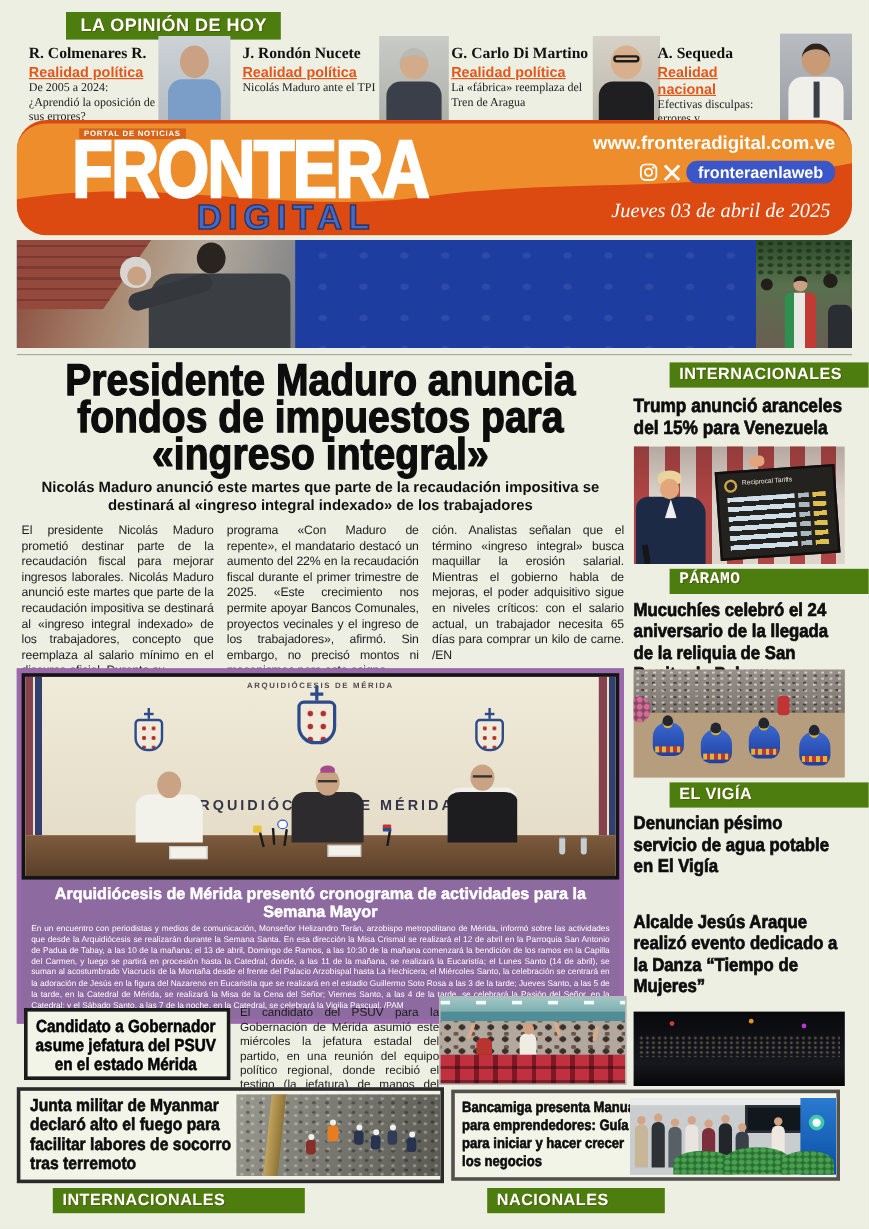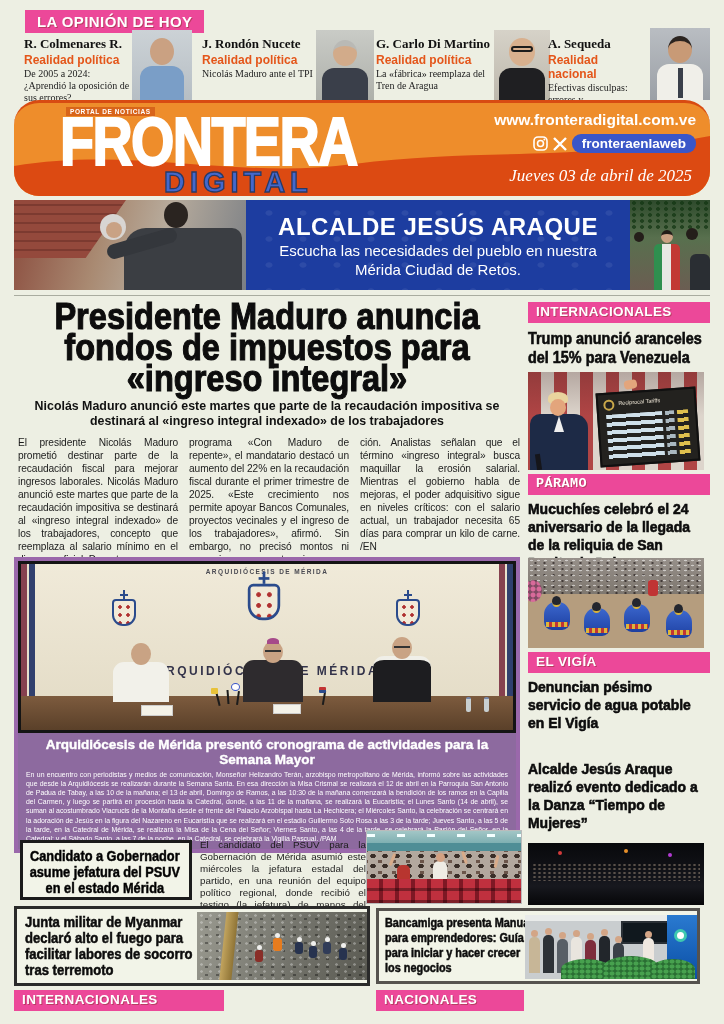--- a/index.html
+++ b/index.html
@@ -1,26 +1,26 @@
 <!DOCTYPE html>
 <html><head>
 <meta charset="utf-8">
 <style>
   html,body{margin:0;padding:0;background:#e6e8db;}
   #page{position:relative;width:724px;height:1024px;background:#edefe3;font-family:"Liberation Sans",sans-serif;overflow:hidden;}
   .abs{position:absolute;}
   .photo{position:absolute;overflow:hidden;}
-  .olabel{background:#ec4899;color:#fff;font-weight:bold;letter-spacing:.4px;
-          text-shadow:1px 1px 0 rgba(90,40,0,.35);box-sizing:border-box;}
+  .olabel{background:#4d7c0f;color:#fff;font-weight:bold;letter-spacing:.4px;
+          text-shadow:1px 1px 0 rgba(90,40,0,.35);box-sizing:border-box;margin-left:30px;}
   .thick{-webkit-text-stroke:1.1px #0c0c0c;}
 
   
   #opinion{position:absolute;left:14px;top:8px;width:696px;height:92px;}
   .col-name{font-family:"Liberation Serif",serif;font-weight:bold;font-size:13px;color:#111;}
-  .col-col{font-weight:bold;font-size:12px;color:#e4561a;margin:1px 0;}
+  .col-col{font-weight:bold;font-size:12px;color:#e4561a;margin:1px 0;text-decoration:underline;}
   .col-title{font-family:"Liberation Serif",serif;font-size:10px;line-height:1.18;color:#222;}
   .hs{position:absolute;overflow:hidden;}
   .hs .hd{position:absolute;border-radius:50%;background:#caa182;}
   .hs .bd{position:absolute;border-radius:12px 12px 0 0;}
 
   
   #masthead{position:absolute;left:14px;top:100px;width:696px;height:96px;background:#ee8d2b;border-top:3px solid #d84b12;overflow:hidden;box-sizing:border-box;border-radius:25px;}
   #mh-tag{position:absolute;left:52px;top:4px;font-size:6.5px;font-weight:bold;color:#fff;letter-spacing:.6px;background:#d8641a;padding:1px 4px;}
   #mh-title{position:absolute;left:46px;top:2px;font-size:68px;line-height:72px;font-weight:bold;color:#fff;letter-spacing:-2px;transform:scaleX(.82);transform-origin:left top;-webkit-text-stroke:2px #fff;}
   #mh-sub{position:absolute;left:150px;top:63px;font-size:29px;font-weight:bold;color:#4468cc;letter-spacing:5px;-webkit-text-stroke:1.3px #273a66;}
@@ -242,25 +242,20 @@
         <div class="marm"></div>
     </div>
     <div class="photo" id="adR">
       <div class="fol"></div>
       <div class="dk-head" style="left:4px;top:32px;width:10px;height:10px;"></div>
       <div class="dk-head" style="left:56px;top:28px;width:12px;height:12px;"></div>
       <div class="jack"></div>
         <div class="jhead"></div>
       <div class="abs" style="right:0;bottom:0;width:20px;height:36px;background:#2a2e33;border-radius:6px 6px 0 0;"></div>
     </div>
-    <div id="ad-txt">
-      <div id="ad-title">ALCALDE JESÚS ARAQUE</div>
-      <div class="ad-line">Escucha las necesidades del pueblo en nuestra</div>
-      <div class="ad-line">Mérida Ciudad de Retos.</div>
-    </div>
   </div>
 
   <div class="rule" style="left:14px;top:295px;width:696px;"></div>
 
   <div class="abs" style="left:14px;top:301px;width:506px;">
     <div class="hl-line thick">Presidente Maduro anuncia</div>
     <div class="hl-line thick">fondos de impuestos para</div>
     <div class="hl-line thick">«ingreso integral»</div>
   </div>
   <div id="lead-sub">Nicolás Maduro anunció este martes que parte de la recaudación impositiva se destinará al «ingreso integral indexado» de los trabajadores</div>

